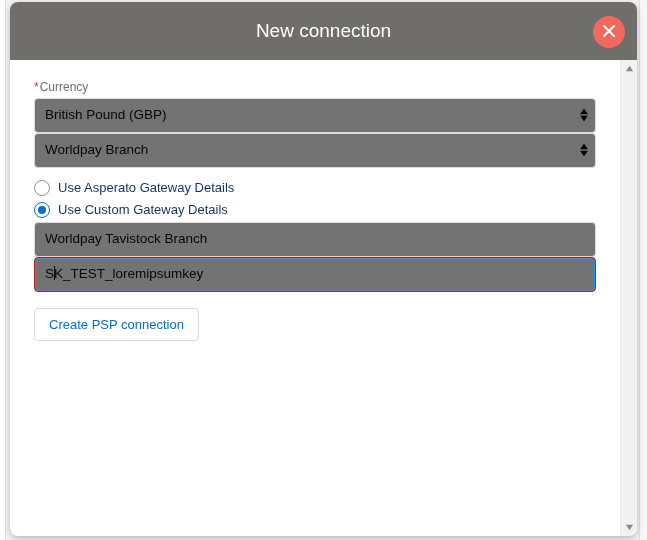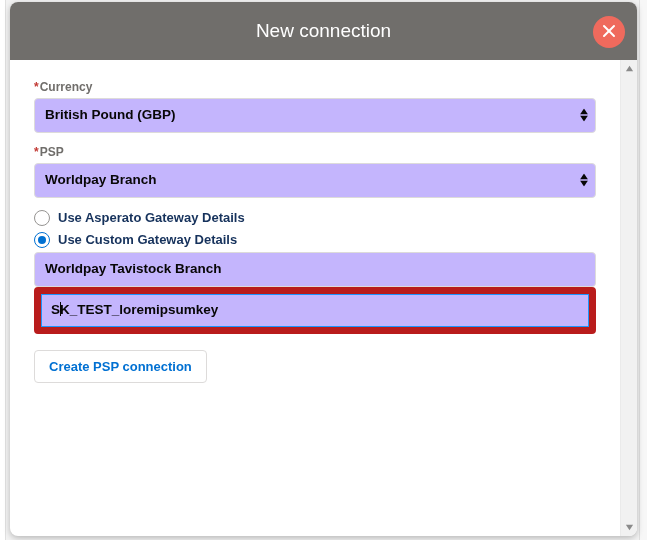--- a/index.html
+++ b/index.html
@@ -59,21 +59,20 @@
   .modal-body-wrapper{
     flex:1 1 auto;
     display:flex;
     position:relative;
     overflow:hidden;
   }
   .modal-body {
     flex:1 1 auto;
     padding: 20px 24px 18px 24px;
     overflow:hidden;
-    font-weight:bold;
   }
   .scrollbar {
     width:17px;
     min-width:17px;
     background:#f1f1f1;
     display:flex;
     flex-direction:column;
     justify-content:space-between;
     align-items:center;
     border-left:1px solid #eaeaea;
@@ -93,33 +92,33 @@
   .field-label:first-child{ margin-top:0; }
   .req-star { color:#c23934; margin-right:1px;}
   .select-wrap { position:relative; }
   .text-input, .select-input {
     width:100%;
     border:1px solid #dddbda;
     border-radius:4px;
     padding:8px 10px;
     font-size:13.5px;
     color:#080707;
-    background:#c4b5fd;
+    background:#737373;
     line-height:1.25;
   }
   .select-input { padding-right:28px; }
   .select-spinner {
     position:absolute;
     right:8px; top:50%; transform:translateY(-50%);
     display:flex; flex-direction:column; gap:1px;
     pointer-events:none;
   }
   .select-spinner svg{width:8px;height:6px;display:block;}
   .focused {
-    border:7px solid #b91c1c;
+    border:1px solid #b91c1c;
     box-shadow:0 0 0 1px #1b96ff inset;
   }
   .radio-group { margin-top:10px; }
   .radio-row {
     display:flex; align-items:center;
     gap:8px;
     padding:2px 0 4px;
     font-size:13px;
     color:#16325c;
     cursor:pointer;
@@ -187,23 +186,20 @@
           <svg viewBox="0 0 8 6">
               <polygon points="4,0 8,6 0,6" fill="#080707"></polygon>
             </svg>
           <svg viewBox="0 0 8 6">
               <polygon points="0,0 8,0 4,6" fill="#080707"></polygon>
             </svg>
         </span>
       </div>
 
 
-      <div class="field-label">
-        <span class="req-star">*</span><span>PSP</span>
-      </div>
       <div class="select-wrap">
         <div class="select-input">
           <span>Worldpay Branch</span>
         </div>
         <span class="select-spinner">
           <svg viewBox="0 0 8 6">
               <polygon points="4,0 8,6 0,6" fill="#080707"></polygon>
             </svg>
           <svg viewBox="0 0 8 6">
               <polygon points="0,0 8,0 4,6" fill="#080707"></polygon>

